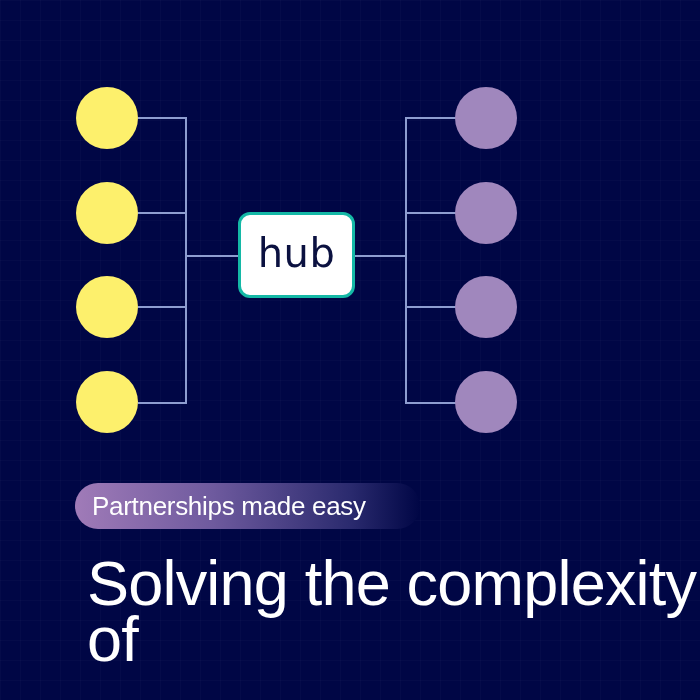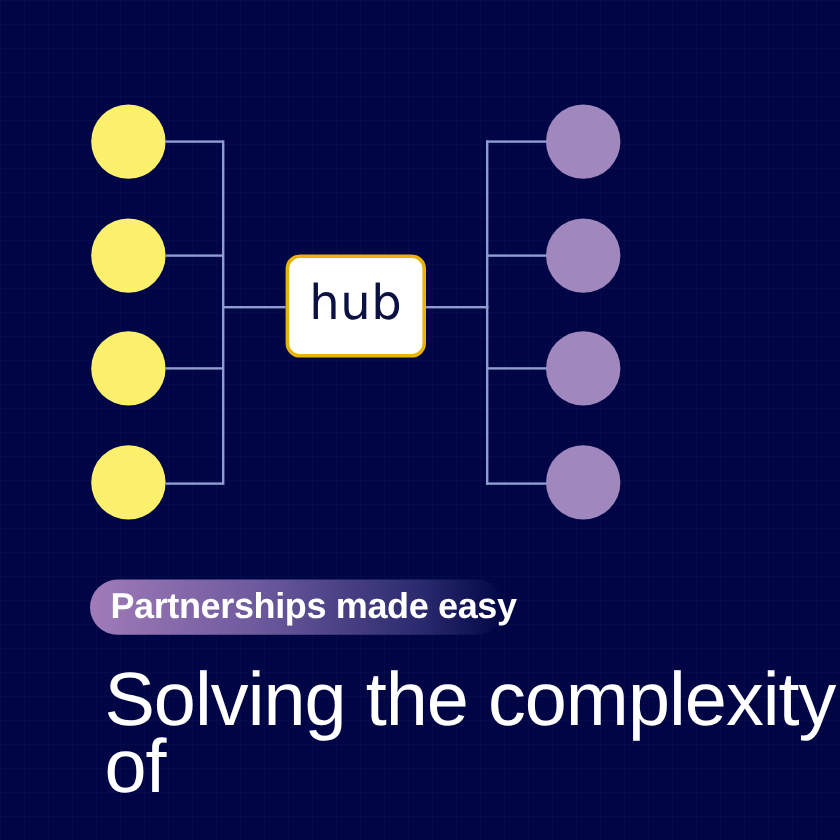--- a/index.html
+++ b/index.html
@@ -15,36 +15,36 @@
   }
   .diagram { position: absolute; left: 0; top: 0; width: 700px; height: 460px; }
   .node {
     position: absolute; width: 62px; height: 62px; border-radius: 50%;
   }
   .node.left { left: 76px; }
   .node.right { left: 455px; }
   .line { position: absolute; background: #8e9dd0; }
   .hub {
     position: absolute; left: 238px; top: 212px; width: 111px; height: 80px;
-    background: #ffffff; border: 3px solid #eab308; border-radius: 12px;
+    background: #ffffff; border: 3px solid #14b8a6; border-radius: 12px;
     display: flex; align-items: center; justify-content: center;
     box-sizing: content-box;
   }
   .hub-text {
     font-family: "DejaVu Sans", sans-serif; font-size: 40px; font-weight: 500;
     color: #0b1140; letter-spacing: 0.5px; line-height: 1; margin-top: -4px;
   }
   .pill {
     position: absolute; left: 75px; top: 483px; height: 46px; width: 345px;
     border-radius: 23px;
     background: linear-gradient(90deg, #a07bb8 0%, #6e5a9e 40%, #2a2a6e 80%, #000645 100%);
     display: flex; align-items: center; padding-left: 17px; box-sizing: border-box;
   }
   .pill-text {
-    color: #ffffff; font-size: 30px; font-weight: 700; white-space: nowrap; letter-spacing: -0.3px;
+    color: #ffffff; font-size: 26px; font-weight: 400; white-space: nowrap; letter-spacing: -0.3px;
   }
   .heading {
     position: absolute; left: 75px; top: 543px; width: 620px;
     color: #ffffff; font-size: 63px; font-weight: 300; line-height: 56px;
     letter-spacing: -0.8px; margin: 12px;
   }
 </style>
 </head>
 <body>
 

